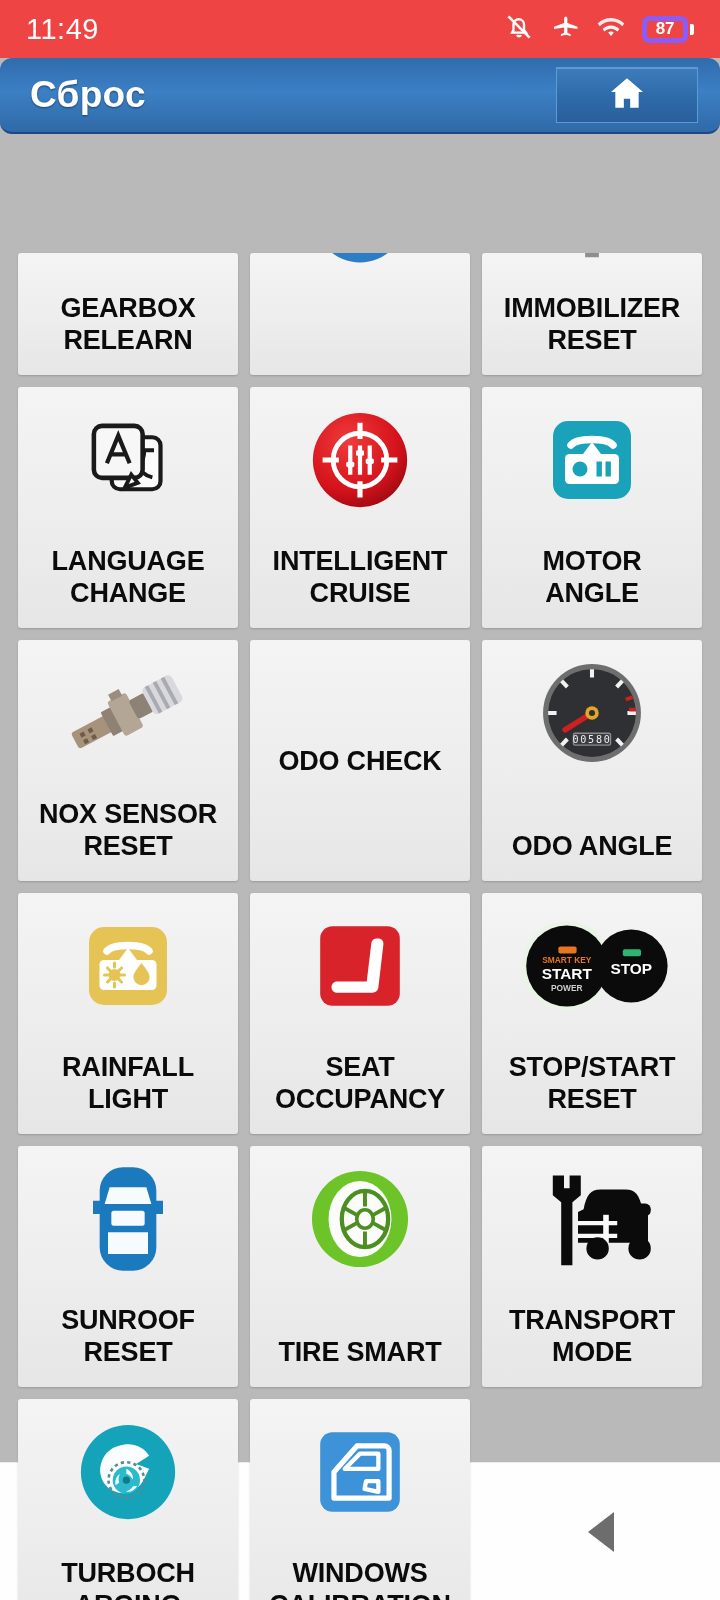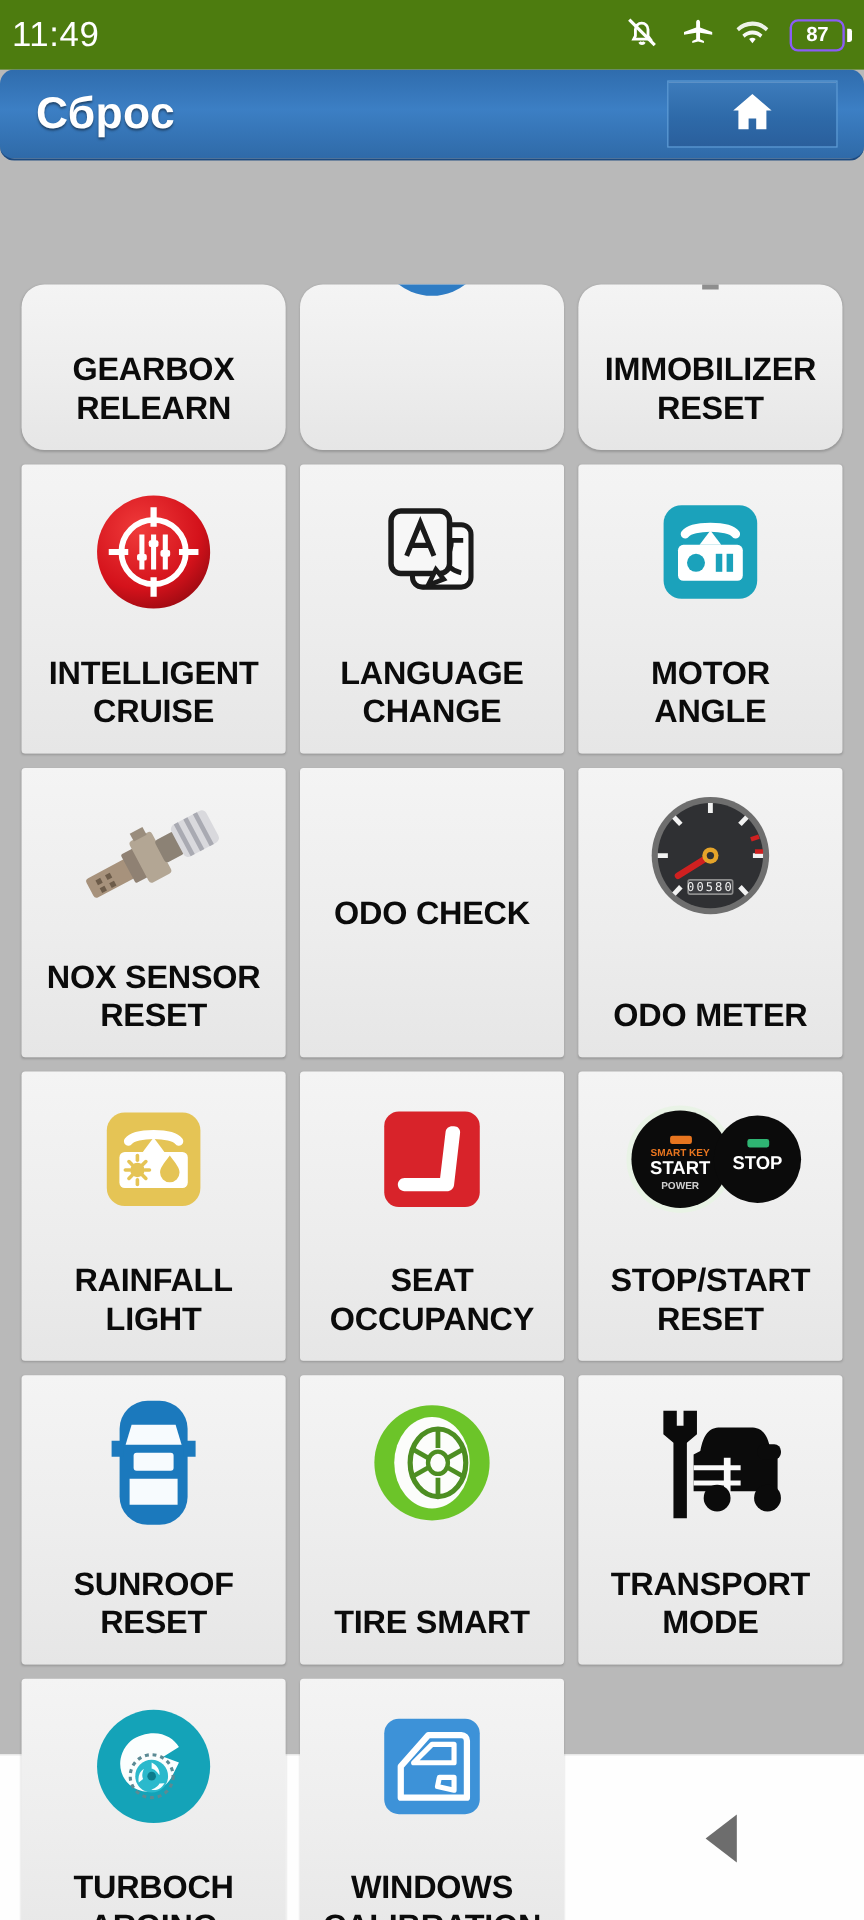--- a/index.html
+++ b/index.html
@@ -5,32 +5,32 @@
   * { box-sizing: border-box; margin: 0; padding: 0; }
   html, body {
     width: 720px; height: 1600px;
     background: #b9b9b9;
     font-family: "Liberation Sans", sans-serif;
     overflow: hidden;
   }
 
   
   .statusbar {
-    height: 58px; background: #4d7c0f; color: #fff;
+    height: 58px; background: #ef4444; color: #fff;
     display: flex; align-items: center; justify-content: space-between;
-    padding: 0 10px;
+    padding: 0 26px;
     gap: 32px;
   }
   .status-time { font-size: 29px; font-weight: 400; letter-spacing: .5px; }
   .status-icons { display: flex; align-items: center; gap: 16px; }
   .batt {
     display: flex; align-items: center;
   }
   .batt-body {
-    width: 46px; height: 27px; border: 2px solid #8b5cf6; border-radius: 7px;
+    width: 46px; height: 27px; border: 5px solid #8b5cf6; border-radius: 7px;
     display: flex; align-items: center; justify-content: center;
     font-size: 17px; font-weight: bold; color: #fff; letter-spacing: -.3px;
   }
   .batt-tip { width: 4px; height: 11px; background: #fff; border-radius: 0 2px 2px 0; margin-left: 2px; }
 
   
   .titlebar {
     height: 76px;
     background: linear-gradient(180deg,#2f6cad 0%,#3c7fc4 45%,#2f6aa8 100%);
     border-bottom: 2px solid #1c4a80;
@@ -62,21 +62,21 @@
   .tile {
     background: linear-gradient(180deg,#f4f4f4 0%,#ededed 55%,#e6e6e6 100%);
     border-radius: 3px;
     box-shadow: 0 1px 2px rgba(0,0,0,.18);
     display: flex; flex-direction: column;
     align-items: center; justify-content: flex-start;
     padding: 14px 6px 12px;
     overflow: hidden;
     position: relative;
   }
-  .tile.first-row { align-self: end; height: 138px; padding-top: 0; justify-content: flex-start; border-radius: 19px; }
+  .tile.first-row { align-self: end; height: 122px; padding-top: 0; justify-content: flex-start; }
   .tile-icon {
     flex: 0 0 auto; height: 118px; width: 100%;
     display: flex; align-items: center; justify-content: center;
   }
   .tile-label {
     font-size: 27px; font-weight: bold; color: #0b0b0b;
     text-align: center; line-height: 1.18; letter-spacing: -.2px;
     margin-top: auto; padding-bottom: 6px; width: 100%;
   }
   .tile.no-icon { justify-content: center; }
@@ -168,20 +168,34 @@
   <div class="tile first-row">
     <div class="clip-icon">
       <svg width="110" height="110" viewBox="0 0 64 64" fill="#8e8e8e">
         <rect x="14" y="10" width="36" height="30" rx="6"></rect>
         <rect x="28" y="38" width="8" height="18"></rect>
       </svg>
     </div>
     <div class="tile-label">IMMOBILIZER<br>RESET</div>
   </div>
 
+
+  <div class="tile">
+    <div class="tile-icon">
+      <svg width="104" height="104" viewBox="0 0 64 64">
+        <rect x="22" y="18" width="30" height="32" rx="5" fill="#fbfbfb" stroke="#1a1a1a" stroke-width="2.6"></rect>
+        <path d="M36 26h12M42 26c0 7-4 13-10 16" stroke="#1a1a1a" stroke-width="2.4" fill="none"></path>
+        <path d="M37 33c1.6 5 5 8.5 10 9.7" stroke="#1a1a1a" stroke-width="2.4" fill="none"></path>
+        <rect x="11" y="11" width="30" height="32" rx="5" fill="#f7f7f7" stroke="#1a1a1a" stroke-width="2.8"></rect>
+        <path d="M19 34l7-17 7 17M21.6 28.6h8.8" stroke="#1a1a1a" stroke-width="2.6" fill="none"></path>
+        <path d="M34 41l-4 8 8-3z" fill="#f7f7f7" stroke="#1a1a1a" stroke-width="2.4"></path>
+      </svg>
+    </div>
+    <div class="tile-label">LANGUAGE<br>CHANGE</div>
+  </div>
 
   <div class="tile">
     <div class="tile-icon">
       <svg width="104" height="104" viewBox="0 0 64 64">
         <defs>
             <radialGradient id="rg" cx="38%" cy="30%" r="75%">
           <stop offset="0%" stop-color="#f03b3b"></stop>
               <stop offset="70%" stop-color="#d4121b"></stop>
               <stop offset="100%" stop-color="#9e0a12"></stop>
         </radialGradient>
@@ -200,34 +214,20 @@
             <path d="M38 23v18"></path>
         </g>
         <g fill="#fff">
           <rect x="23.5" y="33" width="5" height="3.4" rx="1"></rect>
           <rect x="29.5" y="26" width="5" height="3.4" rx="1"></rect>
           <rect x="35.5" y="31" width="5" height="3.4" rx="1"></rect>
         </g>
       </svg>
     </div>
     <div class="tile-label">INTELLIGENT<br>CRUISE</div>
-  </div>
-
-  <div class="tile">
-    <div class="tile-icon">
-      <svg width="104" height="104" viewBox="0 0 64 64">
-        <rect x="22" y="18" width="30" height="32" rx="5" fill="#fbfbfb" stroke="#1a1a1a" stroke-width="2.6"></rect>
-        <path d="M36 26h12M42 26c0 7-4 13-10 16" stroke="#1a1a1a" stroke-width="2.4" fill="none"></path>
-        <path d="M37 33c1.6 5 5 8.5 10 9.7" stroke="#1a1a1a" stroke-width="2.4" fill="none"></path>
-        <rect x="11" y="11" width="30" height="32" rx="5" fill="#f7f7f7" stroke="#1a1a1a" stroke-width="2.8"></rect>
-        <path d="M19 34l7-17 7 17M21.6 28.6h8.8" stroke="#1a1a1a" stroke-width="2.6" fill="none"></path>
-        <path d="M34 41l-4 8 8-3z" fill="#f7f7f7" stroke="#1a1a1a" stroke-width="2.4"></path>
-      </svg>
-    </div>
-    <div class="tile-label">LANGUAGE<br>CHANGE</div>
   </div>
 
   <div class="tile">
     <div class="tile-icon">
       <svg width="96" height="96" viewBox="0 0 64 64">
         <rect x="6" y="6" width="52" height="52" rx="10" fill="#1ba2bb"></rect>
         <path d="M18 22c4-5 24-5 28 0" stroke="#fff" stroke-width="5" fill="none" stroke-linecap="round"></path>
         <path d="M32 20l6 8h-12z" fill="#fff"></path>
         <rect x="14" y="28" width="36" height="20" rx="3" fill="#fff"></rect>
         <circle cx="24" cy="38" r="5" fill="#1ba2bb"></circle>
@@ -289,21 +289,21 @@
           </g>
         <path d="M32 32L16 42" stroke="#cf2020" stroke-width="3.2" stroke-linecap="round"></path>
         <circle cx="32" cy="32" r="4" fill="#e5a42a"></circle>
         <circle cx="32" cy="32" r="1.8" fill="#2f3033"></circle>
         <rect x="21" y="44" width="22" height="7" rx="1" fill="#3b3c40" stroke="#8d8d8d" stroke-width=".8"></rect>
         <g fill="#efefef" font-family="DejaVu Sans Mono, monospace" font-size="6">
           <text x="32" y="49.6" text-anchor="middle" letter-spacing="1">00580</text>
         </g>
       </svg>
     </div>
-    <div class="tile-label">ODO METER</div>
+    <div class="tile-label">ODO ANGLE</div>
   </div>
 
   <div class="tile">
     <div class="tile-icon">
       <svg width="96" height="96" viewBox="0 0 64 64">
         <rect x="6" y="6" width="52" height="52" rx="10" fill="#e5c455"></rect>
         <path d="M18 22c4-5 24-5 28 0" stroke="#fff" stroke-width="5" fill="none" stroke-linecap="round"></path>
         <path d="M32 20l6 8h-12z" fill="#fff"></path>
         <rect x="13" y="28" width="38" height="20" rx="3" fill="#fff"></rect>
         <g stroke="#e5c455" stroke-width="2" stroke-linecap="round">

